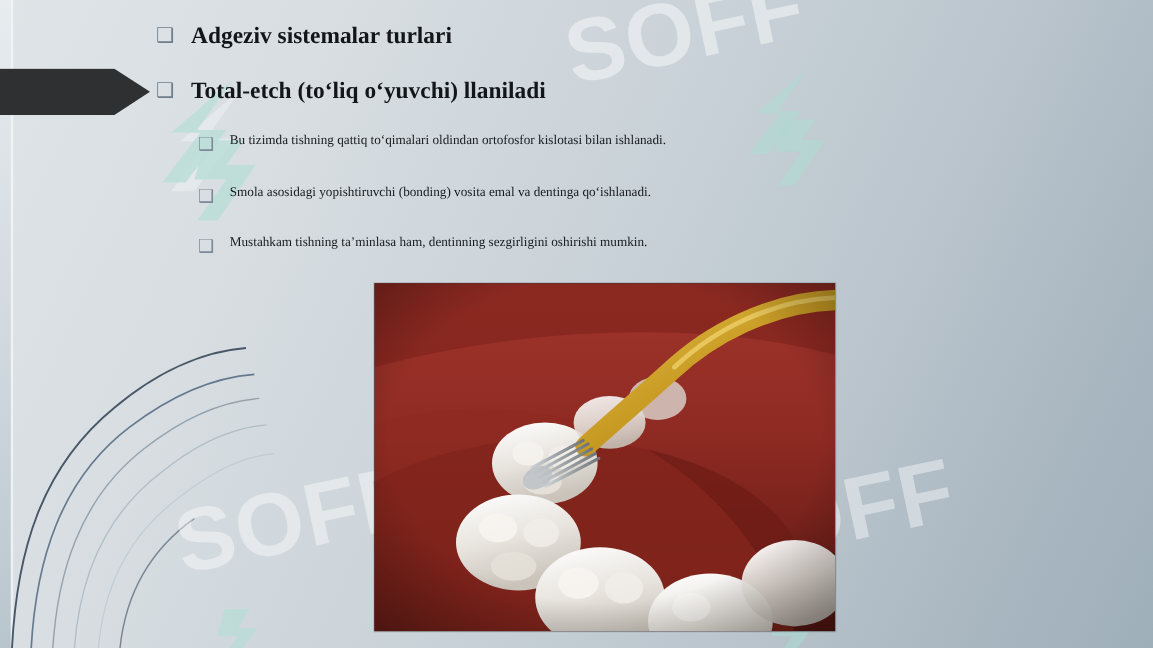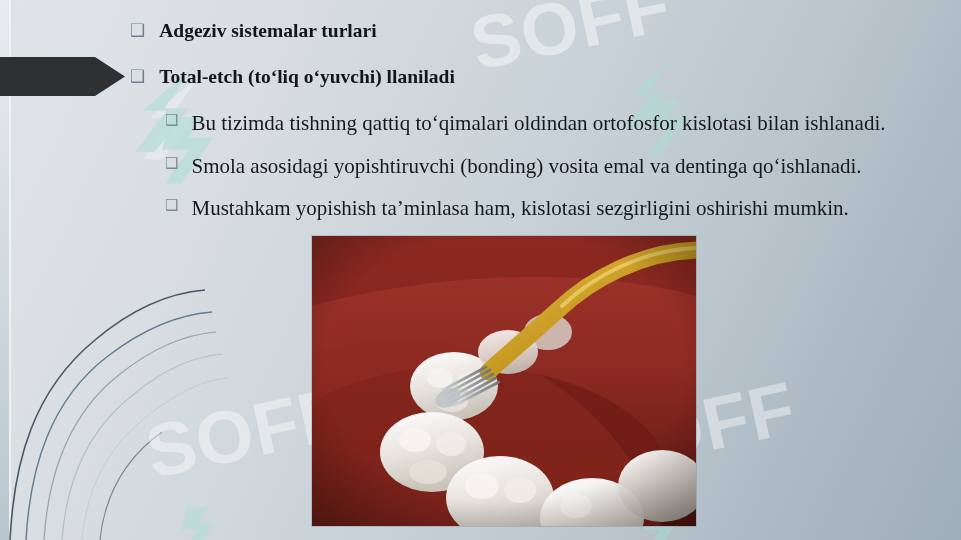--- a/index.html
+++ b/index.html
@@ -95,21 +95,21 @@
     color: #12161a;
     white-space: nowrap;
   }
   .lvl2 .bullet-glyph {
     font-size: 15px;
     margin-right: 13px;
     margin-top: 2px;
     color: #7c8a96;
   }
   .lvl2 .txt {
-    font-size: 21px;
+    font-size: 11px;
     color: #161a1e;
     white-space: nowrap;
   }
 
   .photo {
     position: absolute;
     left: 312px;
     top: 236px;
     width: 384px;
     height: 290px;
@@ -175,21 +175,21 @@
       <span class="txt">Bu tizimda tishning qattiq to‘qimalari oldindan ortofosfor kislotasi bilan ishlanadi.</span>
     </div>
 
     <div class="bullet-row lvl2" style="left:165px; top:154px;">
       <span class="bullet-glyph">❑</span>
       <span class="txt">Smola asosidagi yopishtiruvchi (bonding) vosita emal va dentinga qo‘ishlanadi.</span>
     </div>
 
     <div class="bullet-row lvl2" style="left:165px; top:196px;">
       <span class="bullet-glyph">❑</span>
-      <span class="txt">Mustahkam yopishish ta’minlasa ham, kislotasi sezgirligini oshirishi mumkin.</span>
+      <span class="txt">Mustahkam tishning ta’minlasa ham, dentinning sezgirligini oshirishi mumkin.</span>
     </div>
 
     <div class="photo">
       <svg width="384" height="290" viewBox="0 0 384 290">
         <defs>
           <linearGradient id="gum" x1="0" y1="0" x2="0" y2="1">
             <stop offset="0%" stop-color="#a2352c"></stop>
             <stop offset="45%" stop-color="#8d2a22"></stop>
             <stop offset="100%" stop-color="#5d1813"></stop>
           </linearGradient>

